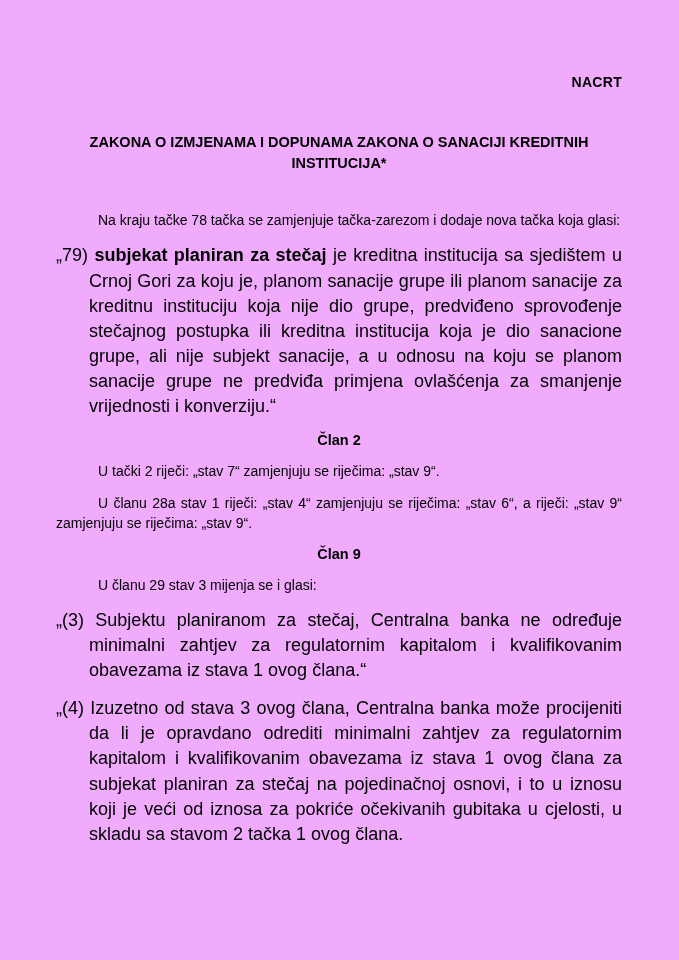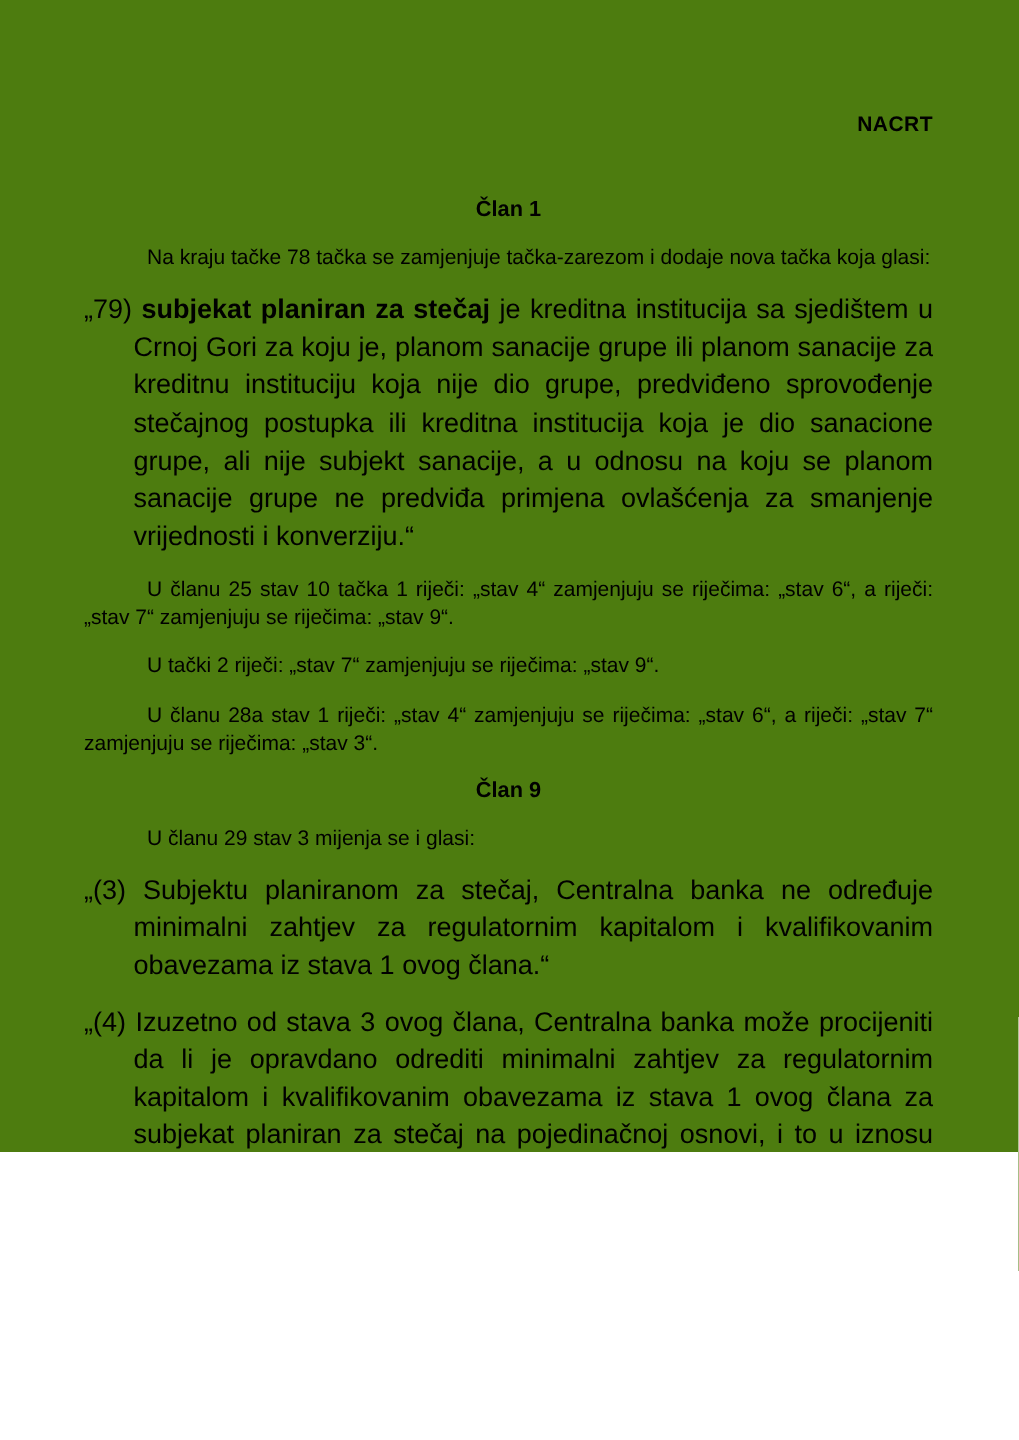--- a/index.html
+++ b/index.html
@@ -1,21 +1,21 @@
 <!DOCTYPE html>
 <html lang="sr-ME"><head>
 <meta charset="utf-8">
 <style>
   html, body { margin: 0; padding: 0; background: #ffffff; }
   .page {
     position: relative;
     width: 679px;
-    height: 768px;
+    height: 960px;
     box-sizing: border-box;
-    background: #4d7c0f;
+    background: #f0abfc;
     color: #000000;
     font-family: "Liberation Sans", "DejaVu Sans", sans-serif;
     padding: 74px 57px 0 56px;
     overflow: hidden;
   }
   .draft-label {
     font-size: 14px;
     font-weight: bold;
     text-align: right;
     letter-spacing: 0.3px;
@@ -52,28 +52,28 @@
   }
   .bold { font-weight: bold; }
 </style>
 </head>
 <body>
 
 <div class="page">
 
   <div class="draft-label">NACRT</div>
 
+  <h1 class="doc-title">ZAKONA O IZMJENAMA I DOPUNAMA ZAKONA O SANACIJI KREDITNIH INSTITUCIJA*</h1>
 
-  <h2 class="article-heading">Član 1</h2>
   <p class="para">Na kraju tačke 78 tačka se zamjenjuje tačka-zarezom i dodaje nova tačka koja glasi:</p>
   <p class="hang"><span>„79) </span><span class="bold">subjekat planiran za stečaj</span><span> je kreditna institucija sa sjedištem u Crnoj Gori za koju je, planom sanacije grupe ili planom sanacije za kreditnu instituciju koja nije dio grupe, predviđeno sprovođenje stečajnog postupka ili kreditna institucija koja je dio sanacione grupe, ali nije subjekt sanacije, a u odnosu na koju se planom sanacije grupe ne predviđa primjena ovlašćenja za smanjenje vrijednosti i konverziju.“</span></p>
 
-  <p class="para">U članu 25 stav 10 tačka 1 riječi: „stav 4“ zamjenjuju se riječima: „stav 6“, a riječi: „stav 7“ zamjenjuju se riječima: „stav 9“.</p>
+  <h2 class="article-heading">Član 2</h2>
   <p class="para">U tački 2 riječi: „stav 7“ zamjenjuju se riječima: „stav 9“.</p>
 
-  <p class="para">U članu 28a stav 1 riječi: „stav 4“ zamjenjuju se riječima: „stav 6“, a riječi: „stav 7“ zamjenjuju se riječima: „stav 3“.</p>
+  <p class="para">U članu 28a stav 1 riječi: „stav 4“ zamjenjuju se riječima: „stav 6“, a riječi: „stav 9“ zamjenjuju se riječima: „stav 9“.</p>
 
   <h2 class="article-heading">Član 9</h2>
   <p class="para">U članu 29 stav 3 mijenja se i glasi:</p>
   <p class="hang"><span>„(3) </span><span>Subjektu planiranom za stečaj, Centralna banka ne određuje minimalni zahtjev za regulatornim kapitalom i kvalifikovanim obavezama iz stava 1 ovog člana.“</span></p>
   <p class="hang"><span>„(4) </span><span>Izuzetno od stava 3 ovog člana, Centralna banka može procijeniti da li je opravdano odrediti minimalni zahtjev za regulatornim kapitalom i kvalifikovanim obavezama iz stava 1 ovog člana za subjekat planiran za stečaj na pojedinačnoj osnovi, i to u iznosu koji je veći od iznosa za pokriće očekivanih gubitaka u cjelosti, u skladu sa stavom 2 tačka 1 ovog člana.</span></p>
 
 </div>
 
 </body></html>

